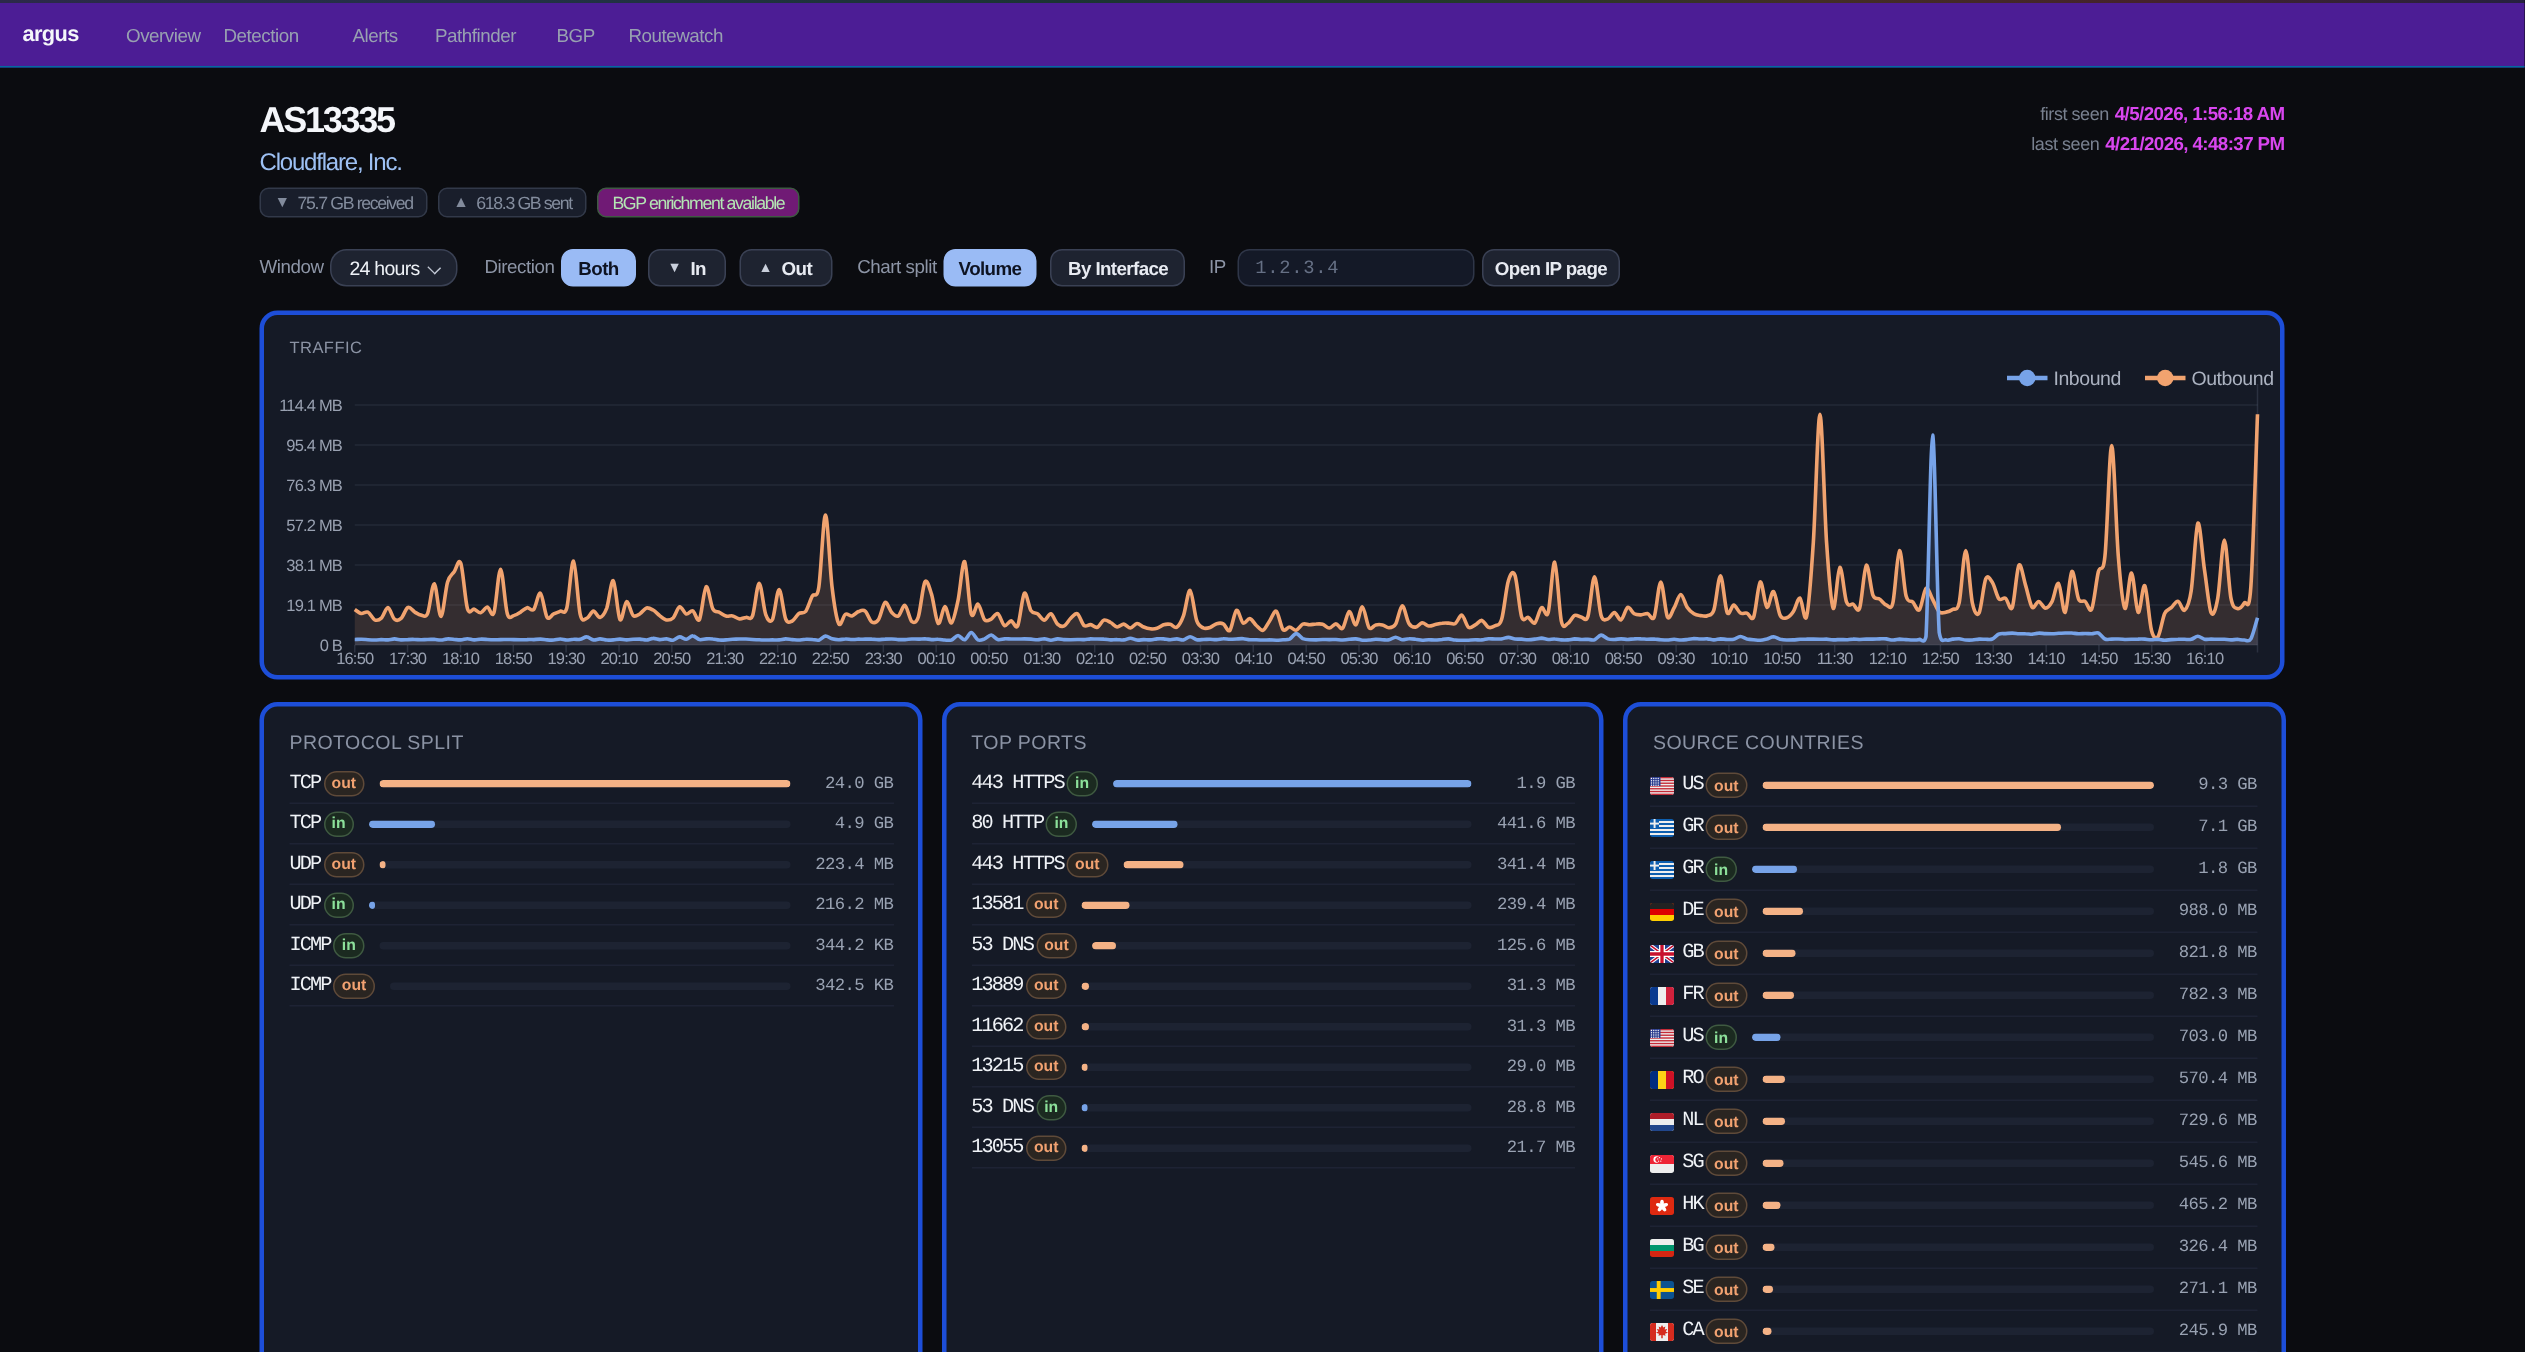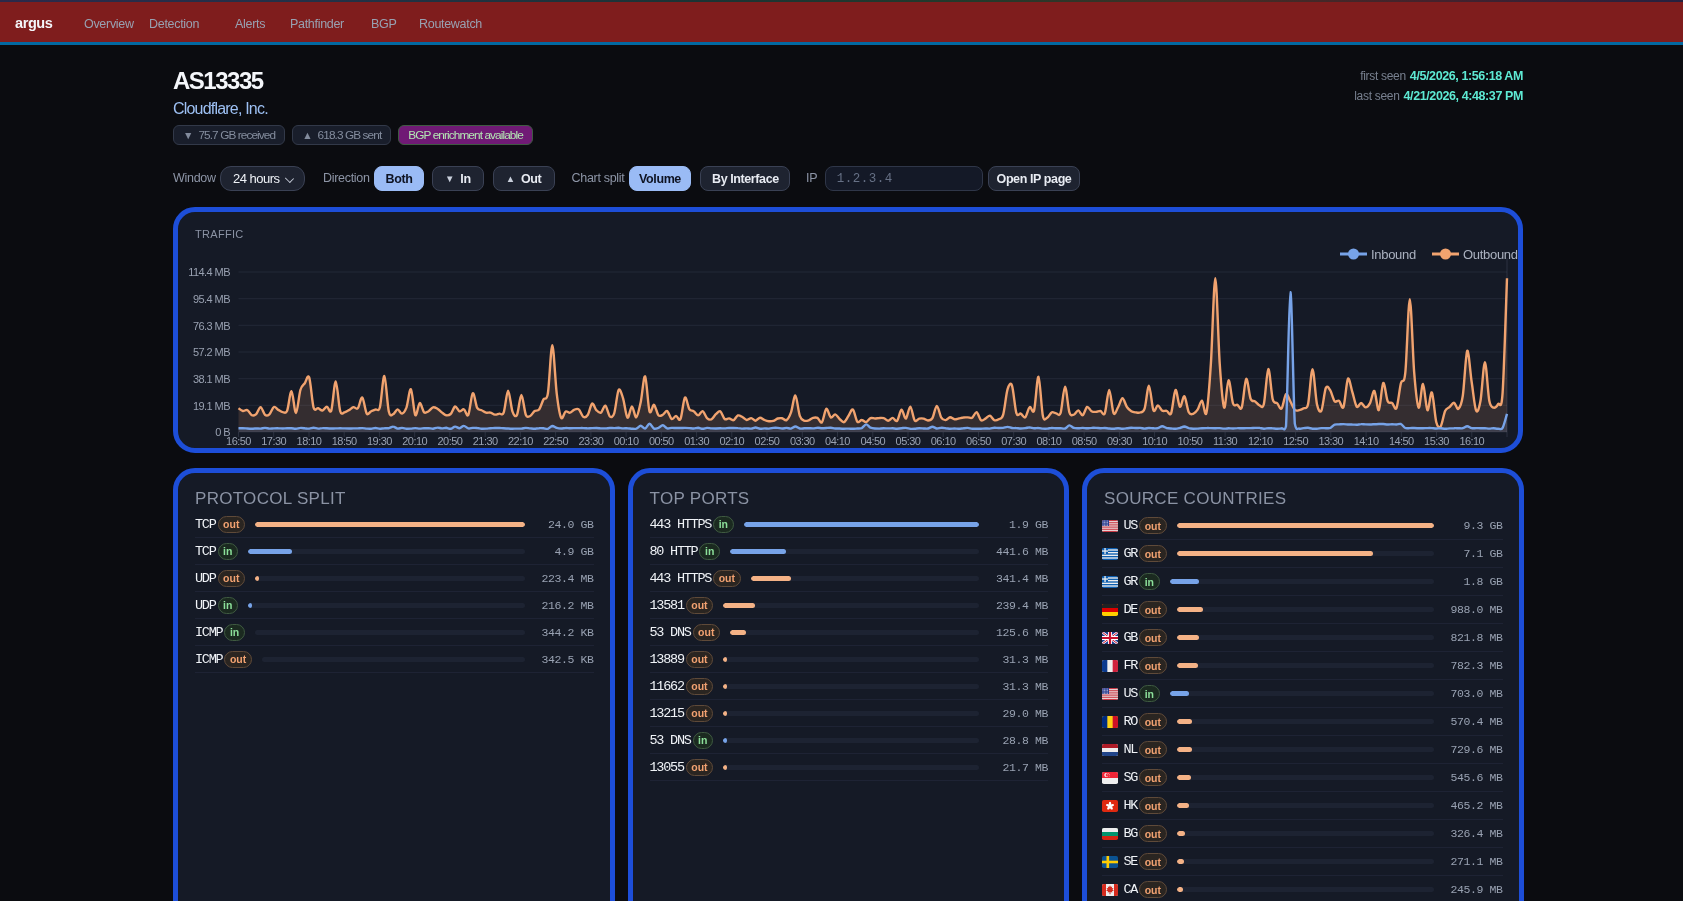--- a/index.html
+++ b/index.html
@@ -1,44 +1,44 @@
 <!DOCTYPE html>
 <html><head><meta charset="utf-8"><title>argus</title><style>
 *{margin:0;padding:0;box-sizing:border-box}
 html,body{width:1683px;height:901px;overflow:hidden;background:#0b0c10;
 font-family:"Liberation Sans",sans-serif;color:#e7eaf0}
 .topline{position:absolute;left:0;top:0;width:1683px;height:2px;
 background:linear-gradient(90deg,#2c294a 0%,#233148 18%,#1b3434 42%,#233a2b 58%,#432e25 72%,#45222c 85%,#262140 100%)}
-nav{position:absolute;left:0;top:2px;width:1683px;height:43px;background:#7f1d1d;
-border-bottom:3px solid #0369a1}
+nav{position:absolute;left:0;top:2px;width:1683px;height:43px;background:#4c1d95;
+border-bottom:1px solid #0369a1}
 .brand{position:absolute;left:15px;top:13px;font-weight:bold;font-size:14.5px;color:#f4f6fa;letter-spacing:-0.4px}
 nav a{position:absolute;top:15px;color:#98a1b1;font-size:12.5px;letter-spacing:-0.3px;text-decoration:none}
 .wrap{position:absolute;left:173px;top:0;width:1350px;height:901px}
 h1{position:absolute;top:67px;left:0;font-size:24px;letter-spacing:-1.5px;color:#f4f6fa}
 .org{position:absolute;top:100px;left:0;font-size:16px;letter-spacing:-0.8px;color:#9dc0f3}
 .chips{position:absolute;top:125px;left:0;display:flex;gap:7px}
 .chip{height:20px;display:inline-flex;align-items:center;padding:0 9px;border-radius:6px;
 background:#191e2b;border:1px solid #323949;color:#848d9e;font-size:11.8px;letter-spacing:-0.9px}
 .chip .tri{font-size:10.5px;margin-right:5px;color:#828b9c;letter-spacing:0}
 .chip.green{color:#b4e6b4;border-color:#3f5a43;background:#701a75}
 .seen{position:absolute;top:66px;right:0;text-align:right;font-size:12px;letter-spacing:-0.3px;color:#78808f;line-height:20px}
-.seen b{color:#5eead4;font-size:12.5px;font-weight:bold;margin-left:4px;letter-spacing:-0.4px}
+.seen b{color:#d946ef;font-size:12.5px;font-weight:bold;margin-left:4px;letter-spacing:-0.4px}
 .controls{position:absolute;top:166px;left:0;width:1350px;height:25px;font-size:12.5px;letter-spacing:-0.3px;color:#8d95a6}
 .controls>span.lab{position:absolute;top:5px}
 .ctl{position:absolute;height:25px;display:inline-flex;align-items:center;justify-content:center;border-radius:8px;
 background:#1e2330;border:1px solid #3a4154;color:#e8ebf2;font-size:12.5px;font-weight:bold;letter-spacing:-0.4px}
 .ctl.sel{background:#9abbf5;border-color:#9abbf5;color:#0e1322}
 .ctl .tri{font-size:9.5px;margin-right:6px;color:#c9cfdb;font-weight:normal;letter-spacing:0}
 .selwrap{position:absolute;left:47px;width:85px;height:25px;border-radius:11px;background:#1e2330;border:1px solid #3a4154}
 .selwrap .st{position:absolute;left:12px;top:4px;color:#eef1f6;font-size:13px;font-weight:normal;letter-spacing:-0.5px}
 .selwrap:after{content:"";position:absolute;right:11px;top:8px;width:6px;height:6px;
 border-right:1.4px solid #c2c8d4;border-bottom:1.4px solid #c2c8d4;transform:rotate(45deg) scale(1,.85)}
 .ipinput{position:absolute;left:651.8px;width:158px;height:25px;background:#141927;border:1px solid #2f3648;border-radius:8px;
 color:#667085;font-family:"Liberation Mono",monospace;font-size:12.5px;padding:0 11px;letter-spacing:0.5px}
-.panel{position:absolute;background:#151a26;border:5px solid #1d4ed8;border-radius:22px}
+.panel{position:absolute;background:#151a26;border:3px solid #1d4ed8;border-radius:12px}
 .chartpanel{top:207px;left:0;width:1350px;height:246px}
 .ptitle{position:absolute;top:16px;left:17px;font-size:11px;color:#8b93a4;letter-spacing:0.3px}
 .ax{font-size:11px;letter-spacing:-0.55px;fill:#99a1b1;font-family:"Liberation Sans",sans-serif}
 .leg{font-size:13px;letter-spacing:-0.3px;fill:#abb2c0;font-family:"Liberation Sans",sans-serif}
 .tooltip{position:absolute;left:1128px;top:117px;width:170px;height:80px;background:#fff;border-radius:5px;
 box-shadow:0 2px 10px rgba(0,0,0,.4);padding:9px 12px;color:#3f4553;font-size:14px;letter-spacing:-0.2px;line-height:21.5px;white-space:nowrap}
 .tooltip b{color:#16191f}
 .tooltip .dt{font-size:12.5px;color:#4d5361}
 .dot{display:inline-block;width:11px;height:11px;border-radius:50%;margin-right:8px;vertical-align:-1px}
 .p1,.p2,.p3{top:468px;width:441.5px;height:600px;padding:38px 16px 0 17px}
@@ -49,21 +49,21 @@
 .pill{display:inline-flex;align-items:center;justify-content:center;height:17px;padding:0 4.5px;margin-left:2px;
 border-radius:9px;font-size:10.5px;font-weight:bold;font-family:"Liberation Sans",sans-serif}
 .pill.out{color:#f2a271;background:#2a2521;border:1px solid #5f4a39}
 .pill.in{color:#8ce09a;background:#1b2a20;border:1px solid #3f5a41}
 .track{flex:1;height:5px;border-radius:3px;background:#1d2332;margin:0 10px;position:relative;overflow:hidden}
 .fill{position:absolute;left:0;top:0;height:5px;border-radius:3px;min-width:4px}
 .fill.out{background:#f4b286}
 .fill.in{background:#77a3e8}
 .val{width:59px;text-align:right;font-family:"Liberation Mono",monospace;font-size:11.5px;letter-spacing:-0.4px;color:#99a2b2;white-space:pre}
 .flag{margin-right:6px;flex:none}
-.ptop{position:absolute;top:16px;left:17px;font-size:17px;color:#8b93a4;letter-spacing:0.3px}
+.ptop{position:absolute;top:16px;left:17px;font-size:13px;color:#8b93a4;letter-spacing:0.3px}
 </style></head><body>
 <div class="topline"></div>
 <nav>
     <span class="brand">argus</span>
     <a style="left:84px">Overview</a>
     <a style="left:149px">Detection</a>
     <a style="left:235px">Alerts</a>
     <a style="left:290px">Pathfinder</a>
     <a style="left:371px">BGP</a>
     <a style="left:419px">Routewatch</a>

